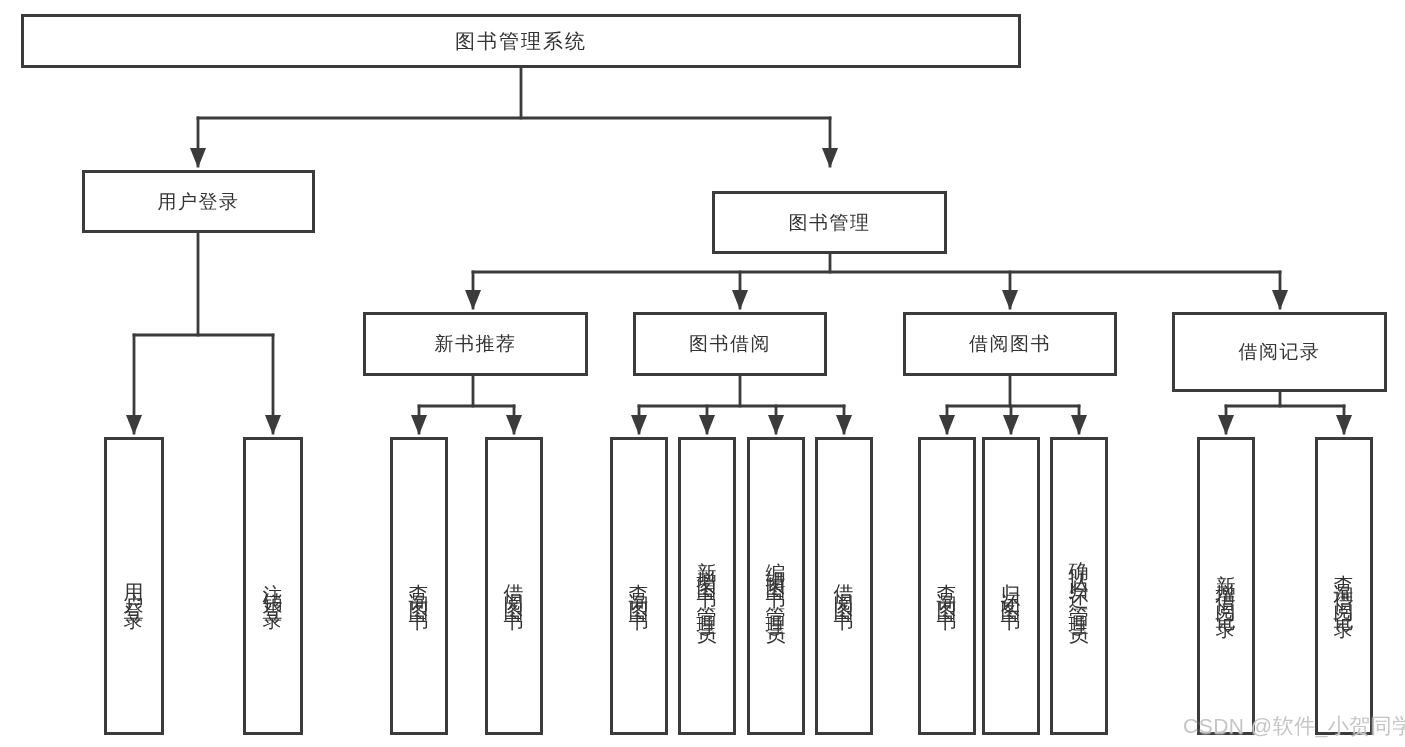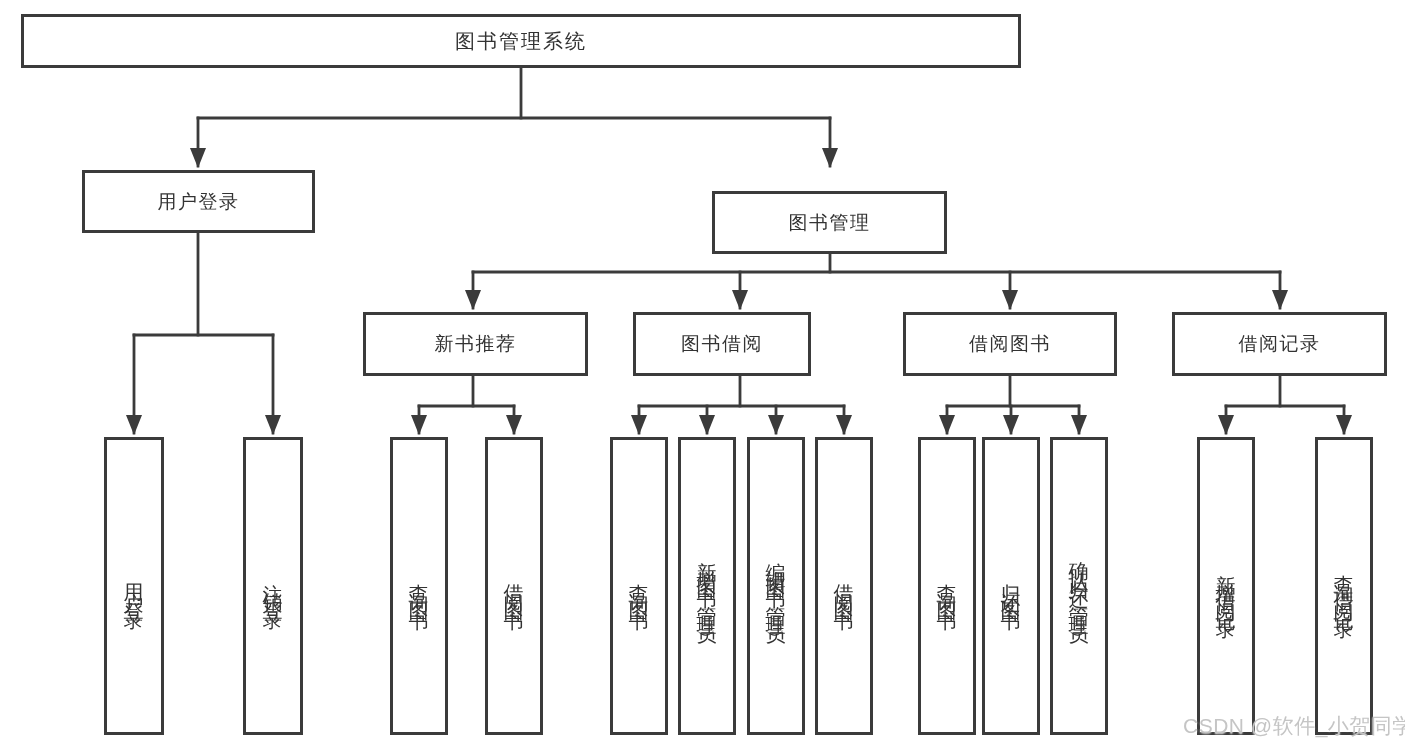--- a/index.html
+++ b/index.html
@@ -95,27 +95,27 @@
   <div class="box h" style="left:82px; top:170px; width:233px; height:63px;">
     <span class="label">用户登录</span>
   </div>
   <div class="box h" style="left:712px; top:170px; width:235px; height:63px;margin-top:21px;">
     <span class="label">图书管理</span>
   </div>
 
   <div class="box h" style="left:363px; top:312px; width:225px; height:64px;">
     <span class="label">新书推荐</span>
   </div>
-  <div class="box h" style="left:633px; top:312px; width:178px; height:64px;">
+  <div class="box h" style="left:633px; top:312px; width:194px; height:64px;">
     <span class="label">图书借阅</span>
   </div>
   <div class="box h" style="left:903px; top:312px; width:214px; height:64px;">
     <span class="label">借阅图书</span>
   </div>
-  <div class="box h" style="left:1172px; top:312px; width:215px; height:64px;">
+  <div class="box h" style="left:1172px; top:312px; width:215px; height:80px;">
     <span class="label">借阅记录</span>
   </div>
 
   <div class="box v" style="left:104px; top:437px; width:60px; height:298px;">
     <span class="label">用户登录</span>
   </div>
   <div class="box v" style="left:243px; top:437px; width:60px; height:298px;">
     <span class="label">注销登录</span>
   </div>
 

